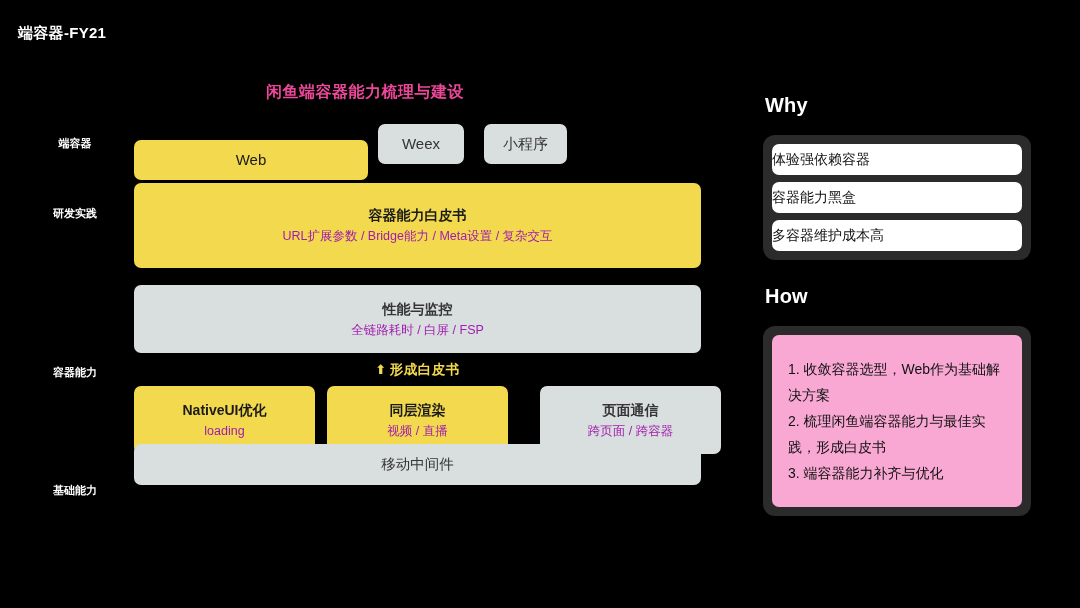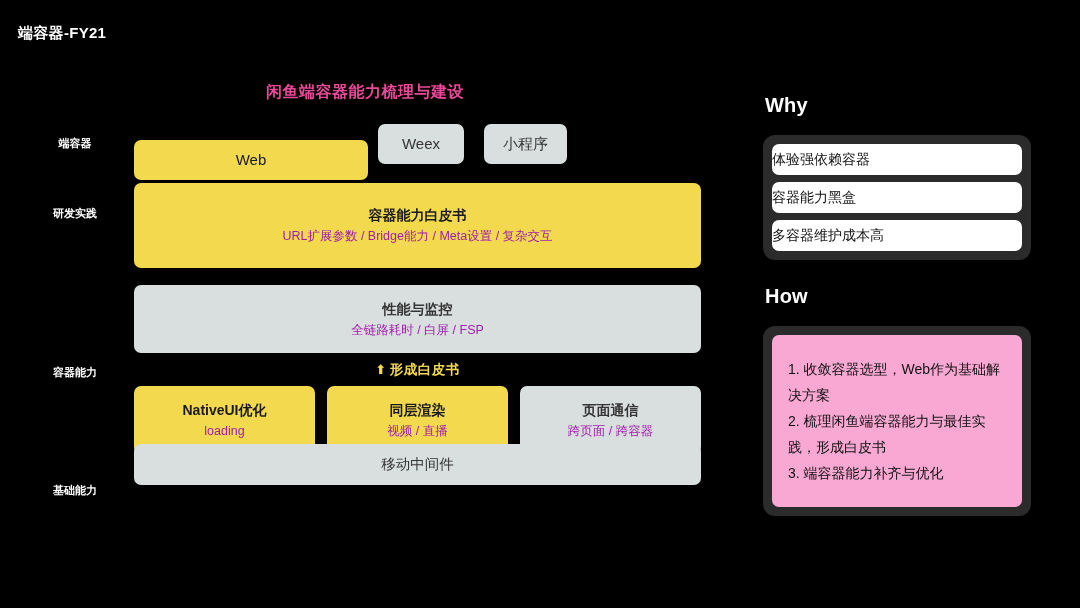--- a/index.html
+++ b/index.html
@@ -116,21 +116,21 @@
     font-size: 13.5px;
     font-weight: bold;
     color: #F2D94E;
     letter-spacing: 0.5px;
   }
   .arrow-label .arrow-glyph { font-size: 13px; margin-right: 3px; }
 
   
   #box-nativeui { left: 134px; top: 386px; width: 181px; height: 68px; }
   #box-samelayer{ left: 327px; top: 386px; width: 181px; height: 68px; }
-  #box-pagecomm { left: 520px; top: 386px; width: 181px; height: 68px; }
+  #box-pagecomm { left: 540px; top: 386px; width: 181px; height: 68px; }
 
   
   #box-middleware { left: 134px; top: 444px; width: 567px; height: 41px; }
 
   
   .right-panel {
     position: absolute;
     left: 730px;
     top: 0;
     width: 350px;

